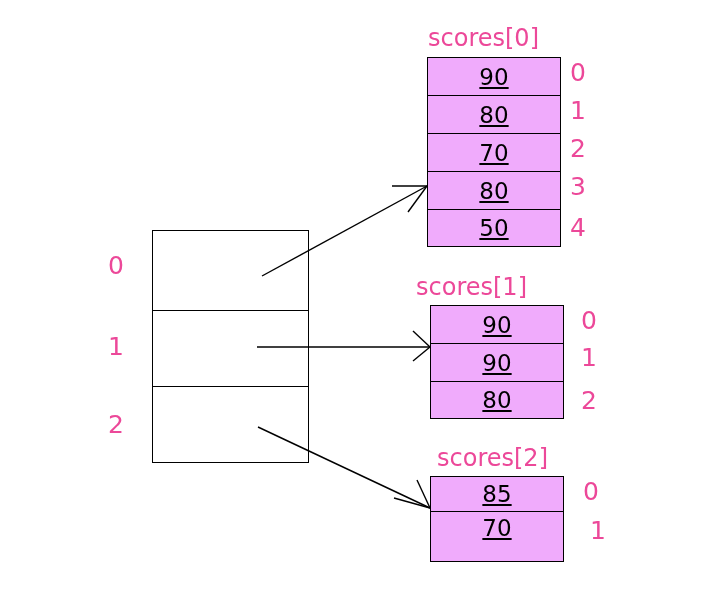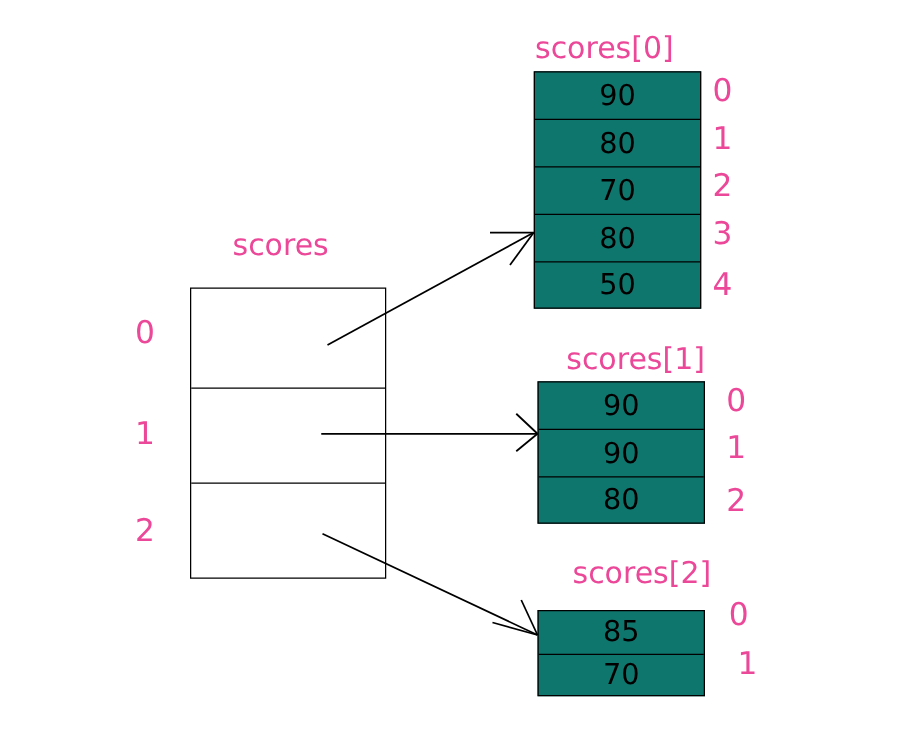--- a/index.html
+++ b/index.html
@@ -46,21 +46,22 @@
   }
   .outer-row.last {
     border-bottom: none;
   }
 
   
   .value-table {
     position: absolute;
     border: 1px solid #000000;
     box-sizing: border-box;
-    background: #0f766e;
+    background: #f0abfc;
+    text-decoration: underline;
   }
   .value-row {
     position: relative;
     box-sizing: border-box;
     border-bottom: 1px solid #000000;
     display: flex;
     align-items: center;
     justify-content: center;
     color: #000000;
     font-family: "DejaVu Sans", sans-serif;
@@ -82,21 +83,20 @@
     stroke: #000000;
     stroke-width: 1.4;
     fill: none;
   }
 </style>
 </head>
 <body>
 
 <div id="canvas">
 
-  <div class="label title-label" style="left:186px; top:184px;">scores</div>
 
   <div class="label index-label" style="left:108px; top:253px;">0</div>
   <div class="label index-label" style="left:108px; top:334px;">1</div>
   <div class="label index-label" style="left:108px; top:412px;">2</div>
 
   <div class="outer-box" style="left:152px; top:230px; width:157px; height:233px;">
     <div class="outer-row" style="left:0px; top:0px; width:155px; height:80px;"></div>
     <div class="outer-row" style="left:0px; top:80px; width:155px; height:76px;"></div>
     <div class="outer-row last" style="left:0px; top:156px; width:155px; height:75px;"></div>
   </div>
@@ -110,35 +110,35 @@
     <div class="value-row" style="height:38px;">80</div>
     <div class="value-row last" style="height:36px;text-align:center;">50</div>
   </div>
 
   <div class="label index-label" style="left:570px; top:60px;">0</div>
   <div class="label index-label" style="left:570px; top:98px;">1</div>
   <div class="label index-label" style="left:570px; top:136px;">2</div>
   <div class="label index-label" style="left:570px; top:174px;">3</div>
   <div class="label index-label" style="left:570px; top:215px;">4</div>
 
-  <div class="label title-label" style="left:453px; top:275px;">scores[1]</div>
+  <div class="label title-label" style="left:416px; top:275px;">scores[1]</div>
 
   <div class="value-table" style="left:430px; top:305px; width:134px; height:114px;">
     <div class="value-row" style="height:38px;">90</div>
     <div class="value-row" style="height:38px;">90</div>
     <div class="value-row last" style="height:36px;">80</div>
   </div>
 
   <div class="label index-label" style="left:581px; top:308px;">0</div>
   <div class="label index-label" style="left:581px; top:345px;">1</div>
   <div class="label index-label" style="left:581px; top:388px;">2</div>
 
-  <div class="label title-label" style="left:458px; top:446px;">scores[2]</div>
+  <div class="label title-label" style="left:437px; top:446px;">scores[2]</div>
 
-  <div class="value-table" style="left:430px; top:476px; width:134px; height:69px;margin-top:12px;">
+  <div class="value-table" style="left:430px; top:476px; width:134px; height:86px;">
     <div class="value-row" style="height:35px;">85</div>
     <div class="value-row last" style="height:32px;">70</div>
   </div>
 
   <div class="label index-label" style="left:583px; top:479px;">0</div>
   <div class="label index-label" style="left:590px; top:518px;">1</div>
 
   <svg class="arrows" viewBox="0 0 726 590">
 
     <g>

